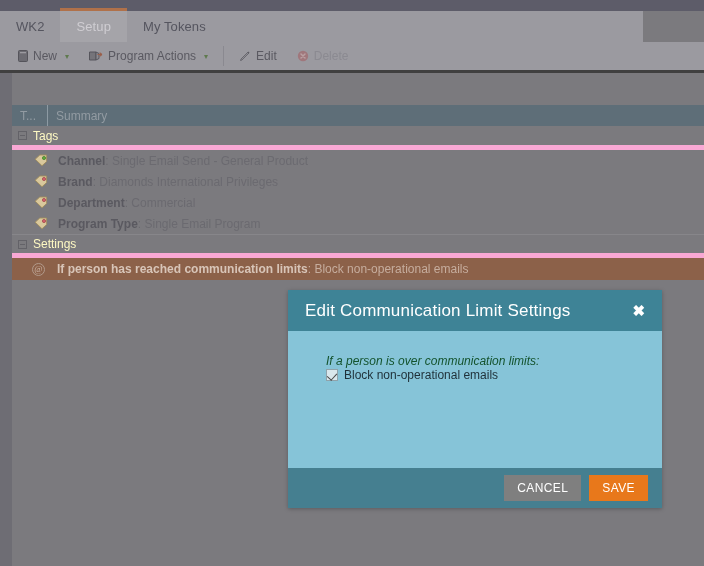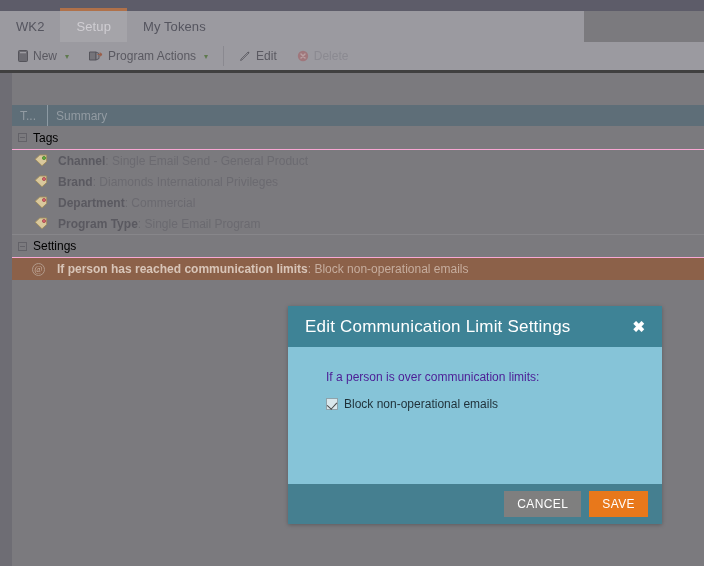--- a/index.html
+++ b/index.html
@@ -25,21 +25,21 @@
     position: absolute;
     top: 0; left: 0;
     width: 704px; height: 11px;
     background: #5d5c69;
   }
 
   
   .tabbar {
     position: absolute;
     top: 11px; left: 0;
-    width: 584px; height: 31px;
+    width: 643px; height: 31px;
     background: #9b9aa0;
     display: flex;
     align-items: stretch;
   }
   .tab {
     position: relative;
     display: flex;
     align-items: center;
     padding: 0 16px;
     font-size: 13px;
@@ -140,23 +140,23 @@
     top: 126px; left: 12px;
     width: 692px; height: 155px;
     background: #7b7a7e;
   }
   .grouprow {
     height: 24px;
     display: flex;
     align-items: center;
     padding-left: 6px;
     font-size: 12px;
-    color: #000000;
+    color: #fef9c3;
     gap: 6px;
-    border-bottom: 1px solid #f9a8d4;
+    border-bottom: 5px solid #f9a8d4;
   }
   .grouprow.settings { border-top: 1px solid #87868a; }
   .collapse-box {
     width: 9px; height: 9px;
     border: 1px solid #636268;
     display: inline-flex;
     align-items: center;
     justify-content: center;
     font-size: 9px;
     line-height: 1;
@@ -206,21 +206,21 @@
   .bottomfill {
     position: absolute;
     top: 281px; left: 12px;
     width: 692px; height: 285px;
     background: #7b7a7e;
   }
 
   
   .modal {
     position: absolute;
-    left: 288px; top: 306px;
+    left: 288px; top: 290px;
     width: 374px; height: 218px;
     background: #86c4d8;
     box-shadow: 0 1px 4px rgba(0,0,0,.25);
     z-index: 50;
   }
   .modal-header {
     height: 41px;
     background: #3e8396;
     display: flex;
     align-items: center;
@@ -241,22 +241,22 @@
     cursor: pointer;
     padding: 2px 3px;
   }
   .modal-body {
     height: 137px;
     padding: 23px 0 0 38px;
     background: #86c4d8;
   }
   .body-label {
     font-size: 12px;
-    color: #4c1d95;
-    margin-bottom: 13px;
+    color: #14532d;
+    font-style: italic;
   }
   .checkrow {
     display: flex;
     align-items: center;
     gap: 6px;
     font-size: 12px;
     color: #1f3038;
     cursor: pointer;
   }
   .cbox {

